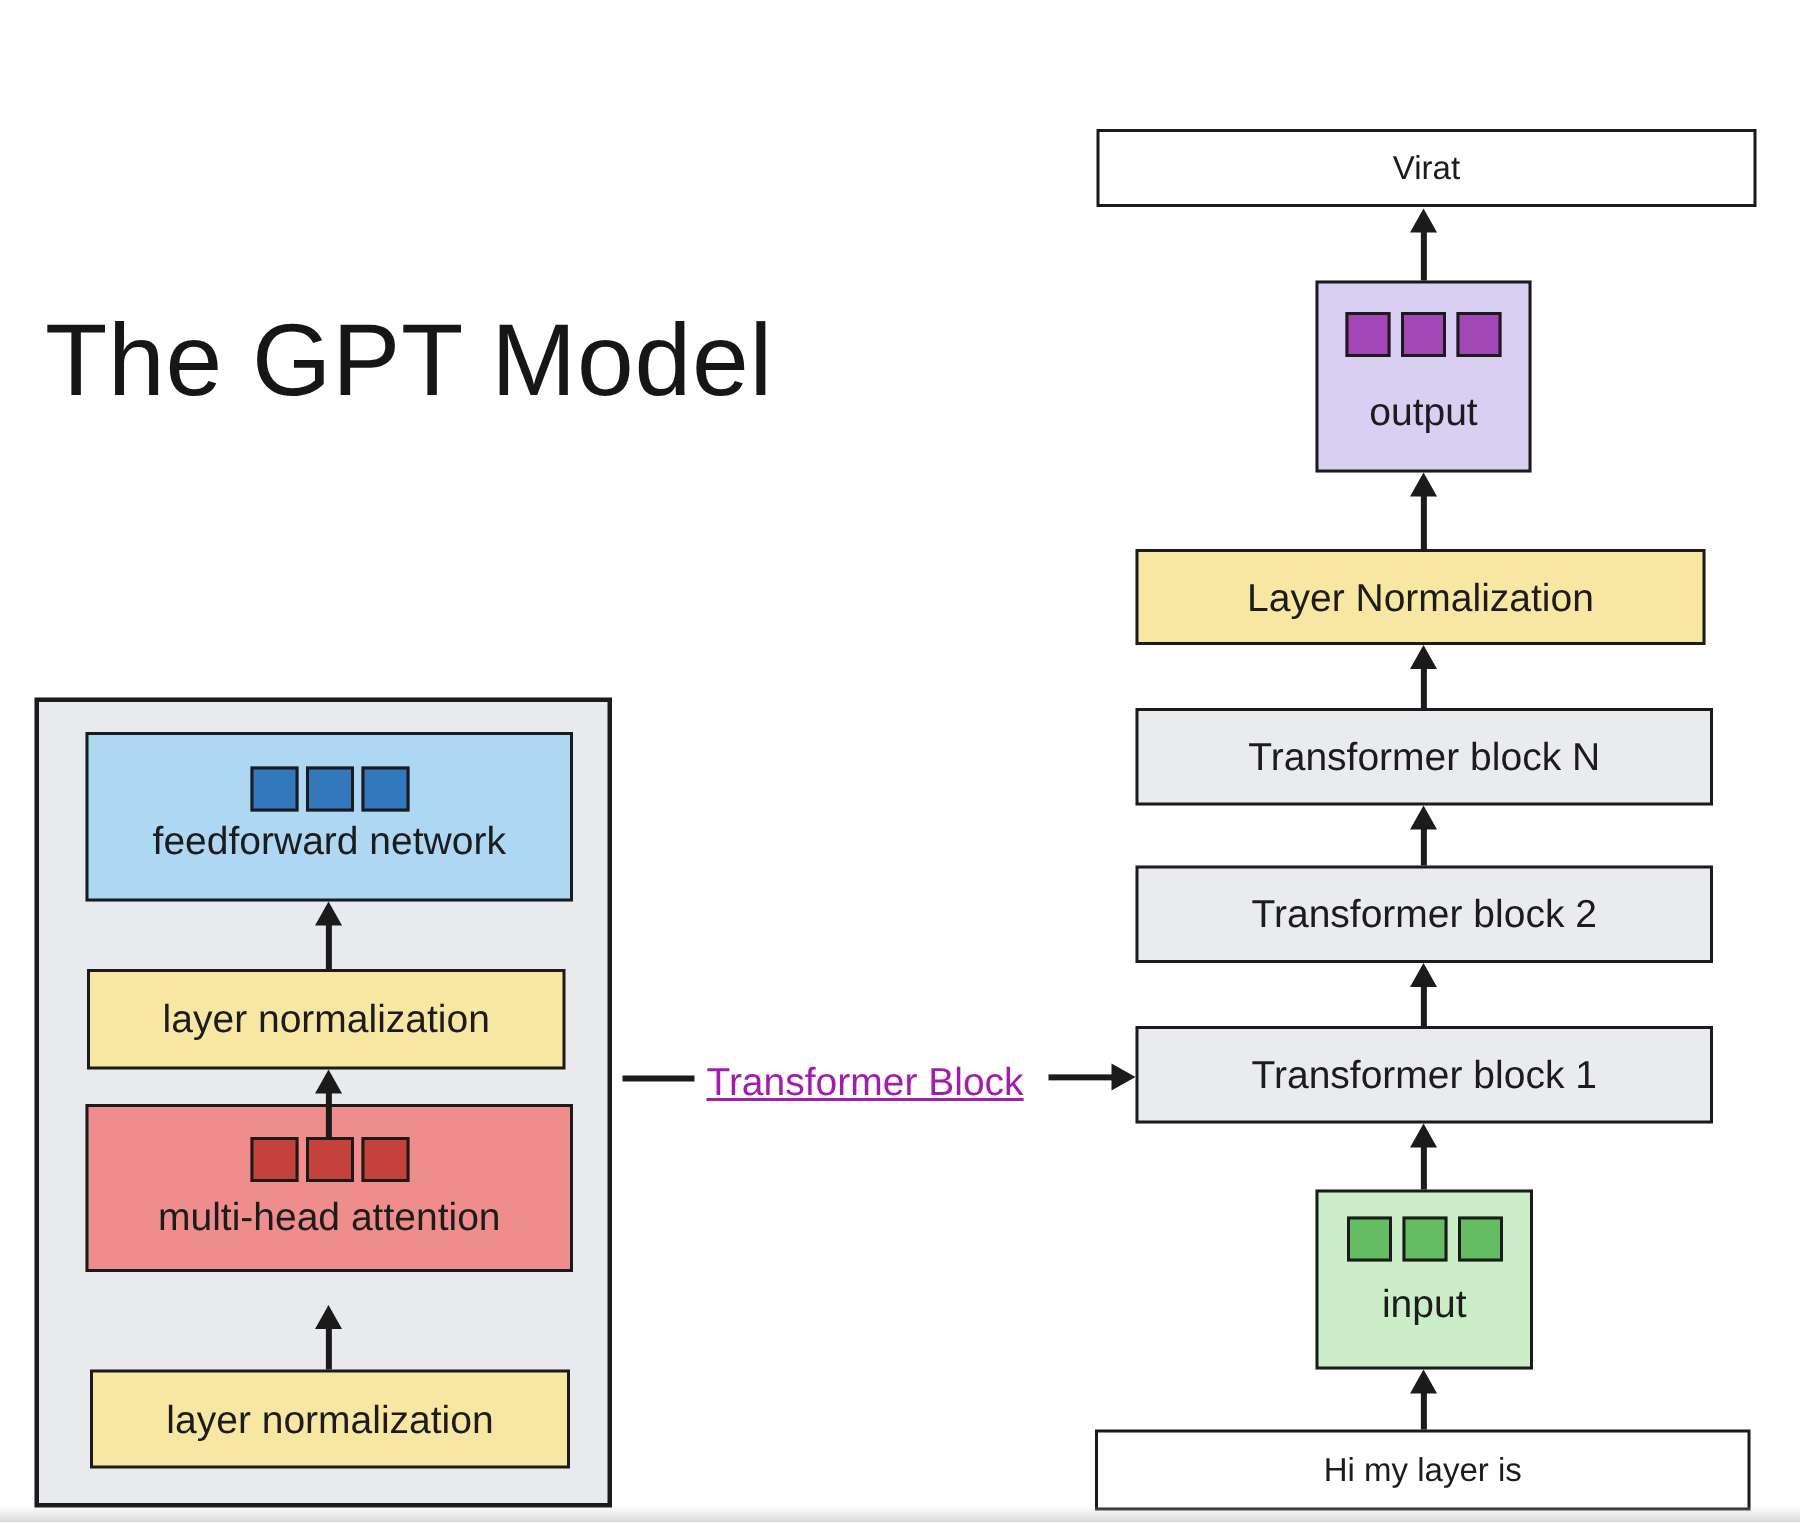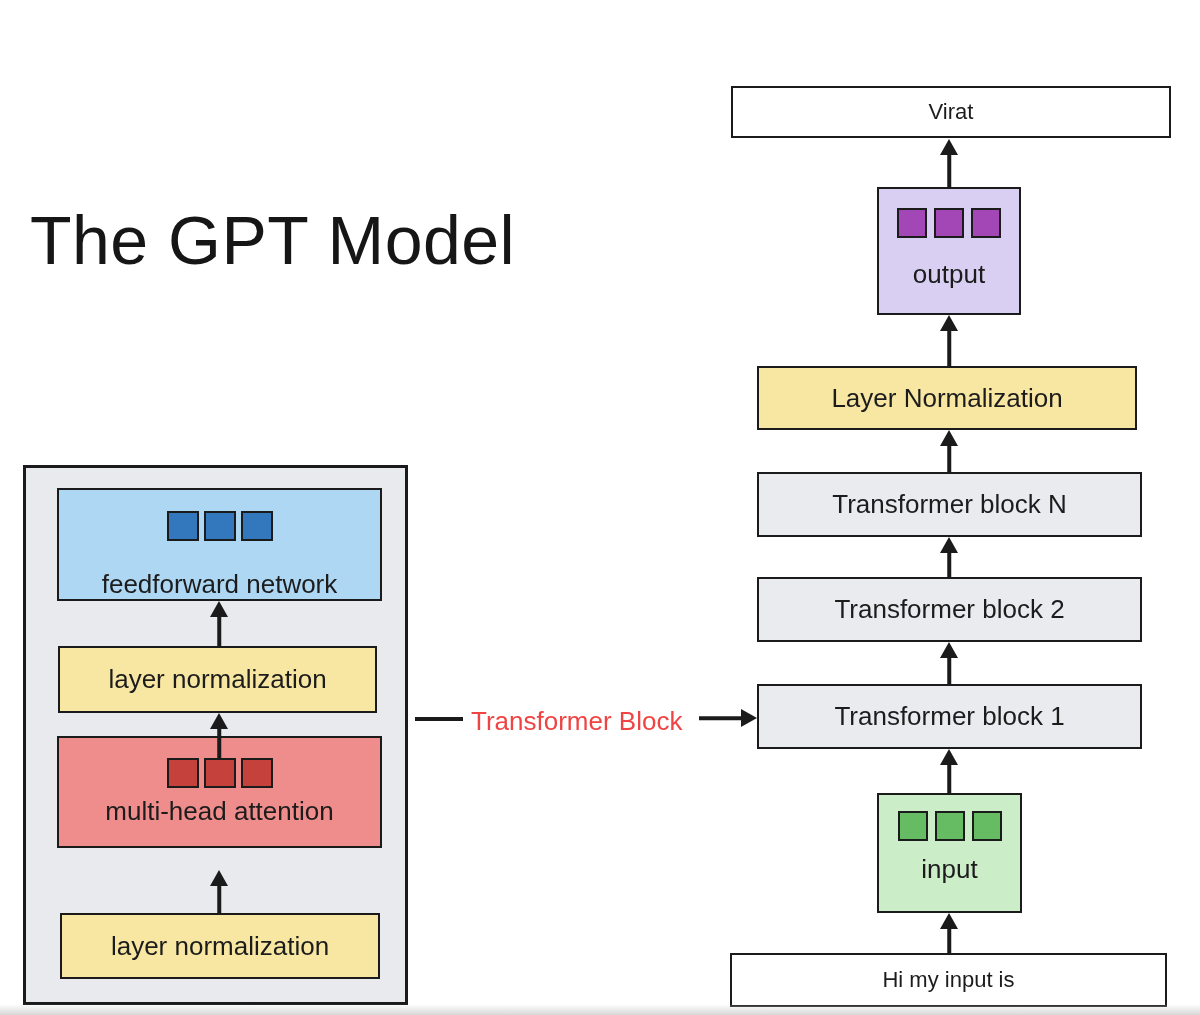--- a/index.html
+++ b/index.html
@@ -22,21 +22,21 @@
   }
   .token-box{flex-direction:column;justify-content:flex-start;}
   .sq-row{display:flex;gap:5px;}
   .sq{width:32px;height:30px;box-sizing:border-box;border:2.5px solid var(--ink);}
   .sq.blue{background:var(--blue_square);}
   .sq.red{background:var(--red_square);}
   .sq.green{background:var(--green_square);width:30px;}
   .sq.purple{background:var(--purple_square);width:30px;}
 
   
-  #ffn-box{left:57px;top:488px;width:325px;height:113px;background:var(--blue_fill);padding-top:21px;gap:28px;}
+  #ffn-box{left:57px;top:488px;width:325px;height:113px;background:var(--blue_fill);padding-top:21px;gap:4px;}
   #ln-left-top{left:58px;top:646px;width:319px;height:67px;background:var(--yellow_fill);}
   #mh-box{left:57px;top:736px;width:325px;height:112px;background:var(--red_fill);padding-top:20px;gap:8px;}
   #ln-left-bottom{left:60px;top:913px;width:320px;height:66px;background:var(--yellow_fill);}
 
   
   #virat-box{left:731px;top:86px;width:440px;height:52px;background:var(--white_fill);font-size:22px;text-align:center;}
   #output-box{left:877px;top:187px;width:144px;height:128px;background:var(--purple_fill);padding-top:19px;gap:21px;align-items:center;}
   #ln-right{left:757px;top:366px;width:380px;height:64px;background:var(--yellow_fill);}
   #block-n{left:757px;top:472px;width:385px;height:65px;background:var(--block_fill);align-items:center;}
   #block-2{left:757px;top:577px;width:385px;height:65px;background:var(--block_fill);}
@@ -73,21 +73,21 @@
   #ra1{left:938px;top:139px;height:48px;}
   #ra2{left:938px;top:315px;height:51px;}
   #ra3{left:938px;top:430px;height:42px;}
   #ra4{left:938px;top:537px;height:40px;}
   #ra5{left:938px;top:642px;height:42px;}
   #ra6{left:938px;top:749px;height:44px;}
   #ra7{left:938px;top:913px;height:40px;}
 
   
   #connector-dash{position:absolute;left:415px;top:717px;width:48px;height:3.5px;background:var(--ink);}
-  #connector-label{position:absolute;left:471px;top:706px;font-size:26px;color:#ef4444;white-space:nowrap;}
+  #connector-label{position:absolute;left:471px;top:706px;font-size:26px;color:#a21caf;white-space:nowrap;text-decoration:underline;}
   #connector-arrow{left:699px;top:707px;width:58px;}
 
   .bottom-fade{
     position:absolute;left:0;right:0;bottom:0;height:11px;
     background:linear-gradient(to bottom,rgba(255,255,255,0),#d8d8d8);
   }
 </style>
 </head>
 <body>
 
@@ -175,21 +175,21 @@
   <div class="box token-box" id="input-box">
     <div class="sq-row" style="gap:7px;">
       <div class="sq green"></div>
       <div class="sq green"></div>
       <div class="sq green"></div>
     </div>
     <div>input</div>
   </div>
 
   <div class="box" id="prompt-box">
-    <span>Hi my input is</span>
+    <span>Hi my layer is</span>
   </div>
 
   <div class="arrow-up" id="ra1">
     <div class="head"></div>
     <div class="stem"></div>
   </div>
   <div class="arrow-up" id="ra2">
     <div class="head"></div>
     <div class="stem"></div>
   </div>

